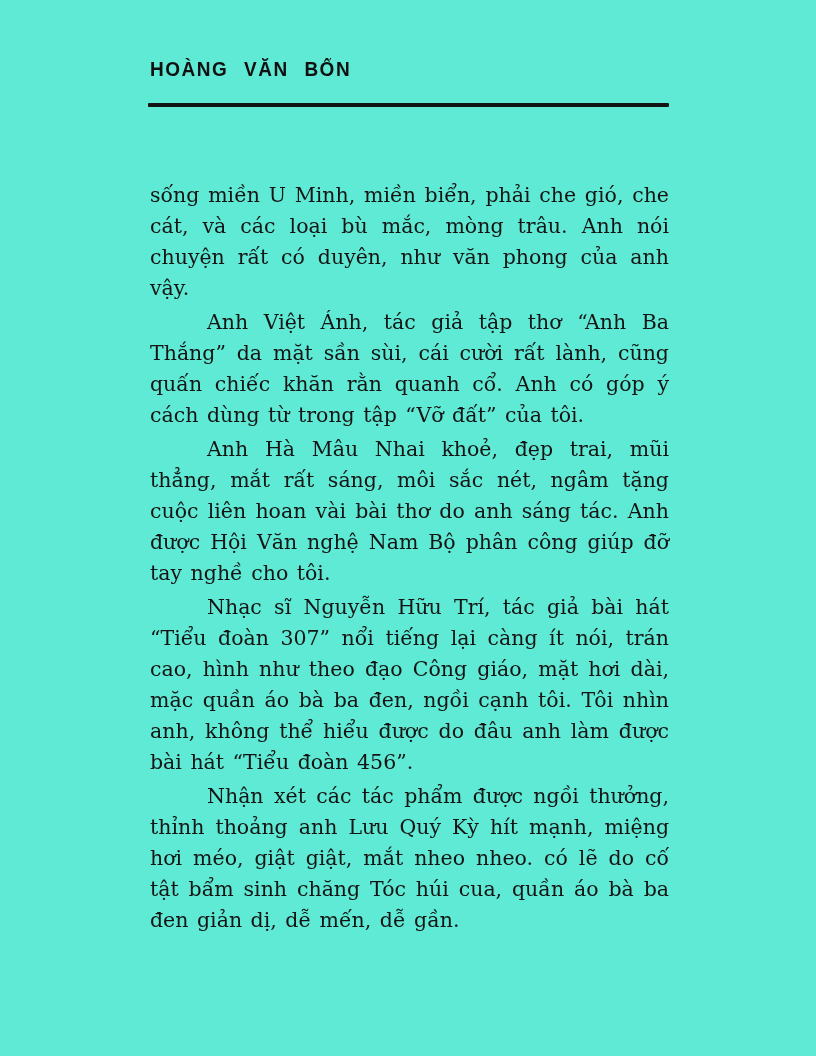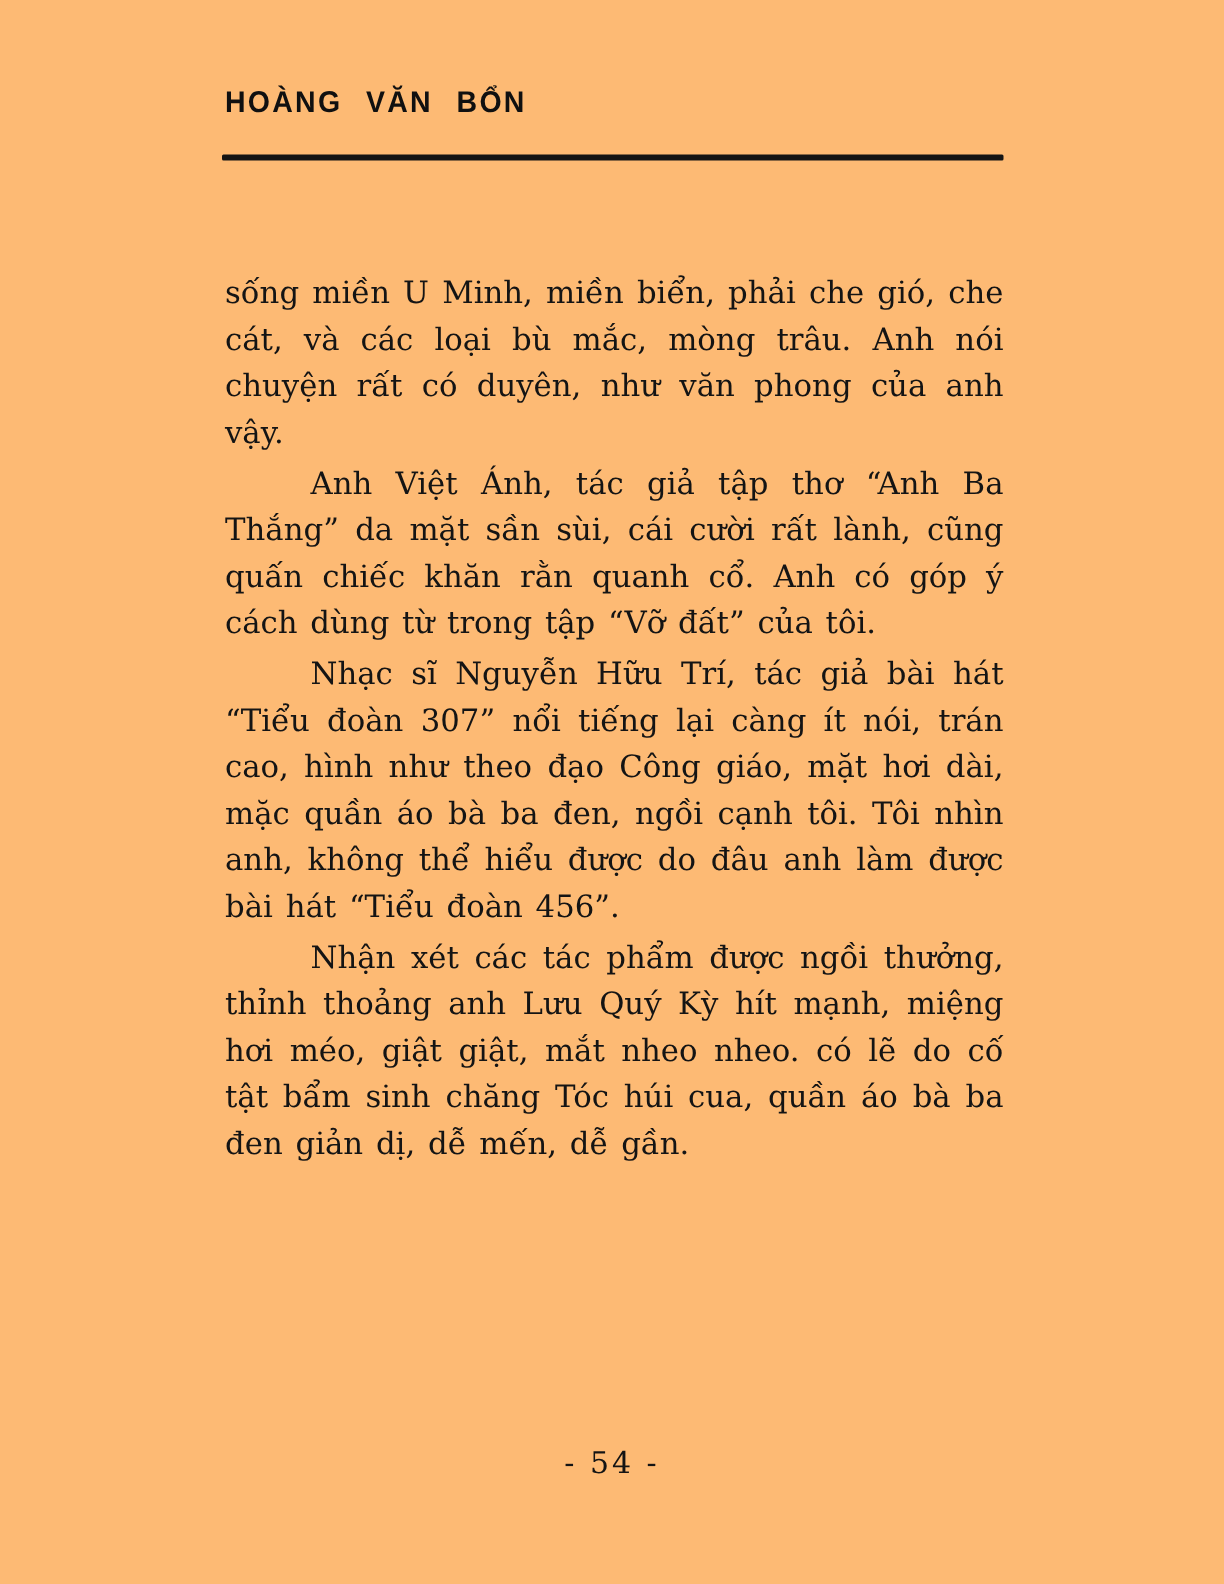--- a/index.html
+++ b/index.html
@@ -4,21 +4,21 @@
 <style>
   html, body {
     margin: 0;
     padding: 0;
     background: #ffffff;
   }
   .page {
     position: relative;
     width: 816px;
     height: 1056px;
-    background: #fdba74;
+    background: #5eead4;
     overflow: hidden;
     color: #141414;
     font-family: "DejaVu Serif", serif;
   }
   .running-header {
     position: absolute;
     left: 150px;
     top: 58px;
     font-family: "Liberation Sans", sans-serif;
     font-weight: 700;
@@ -76,19 +76,19 @@
 
 <div class="page">
 
   <div class="running-header">HOÀNG VĂN BỔN</div>
 
   <div class="header-rule"></div>
 
   <div class="body-text">
     <p class="no-indent">sống miền U Minh, miền biển, phải che gió, che cát, và các loại bù mắc, mòng trâu. Anh nói chuyện rất có duyên, như văn phong của anh vậy.</p>
     <p>Anh Việt Ánh, tác giả tập thơ “Anh Ba Thắng” da mặt sần sùi, cái cười rất lành, cũng quấn chiếc khăn rằn quanh cổ. Anh có góp ý cách dùng từ trong tập “Vỡ đất” của tôi.</p>
+    <p>Anh Hà Mâu Nhai khoẻ, đẹp trai, mũi thẳng, mắt rất sáng, môi sắc nét, ngâm tặng cuộc liên hoan vài bài thơ do anh sáng tác. Anh được Hội Văn nghệ Nam Bộ phân công giúp đỡ tay nghề cho tôi.</p>
     <p>Nhạc sĩ Nguyễn Hữu Trí, tác giả bài hát “Tiểu đoàn 307” nổi tiếng lại càng ít nói, trán cao, hình như theo đạo Công giáo, mặt hơi dài, mặc quần áo bà ba đen, ngồi cạnh tôi. Tôi nhìn anh, không thể hiểu được do đâu anh làm được bài hát “Tiểu đoàn 456”.</p>
     <p>Nhận xét các tác phẩm được ngồi thưởng, thỉnh thoảng anh Lưu Quý Kỳ hít mạnh, miệng hơi méo, giật giật, mắt nheo nheo. có lẽ do cố tật bẩm sinh chăng Tóc húi cua, quần áo bà ba đen giản dị, dễ mến, dễ gần.</p>
   </div>
 
-  <div class="page-number">- 54 -</div>
 
 </div>
 
 </body></html>

